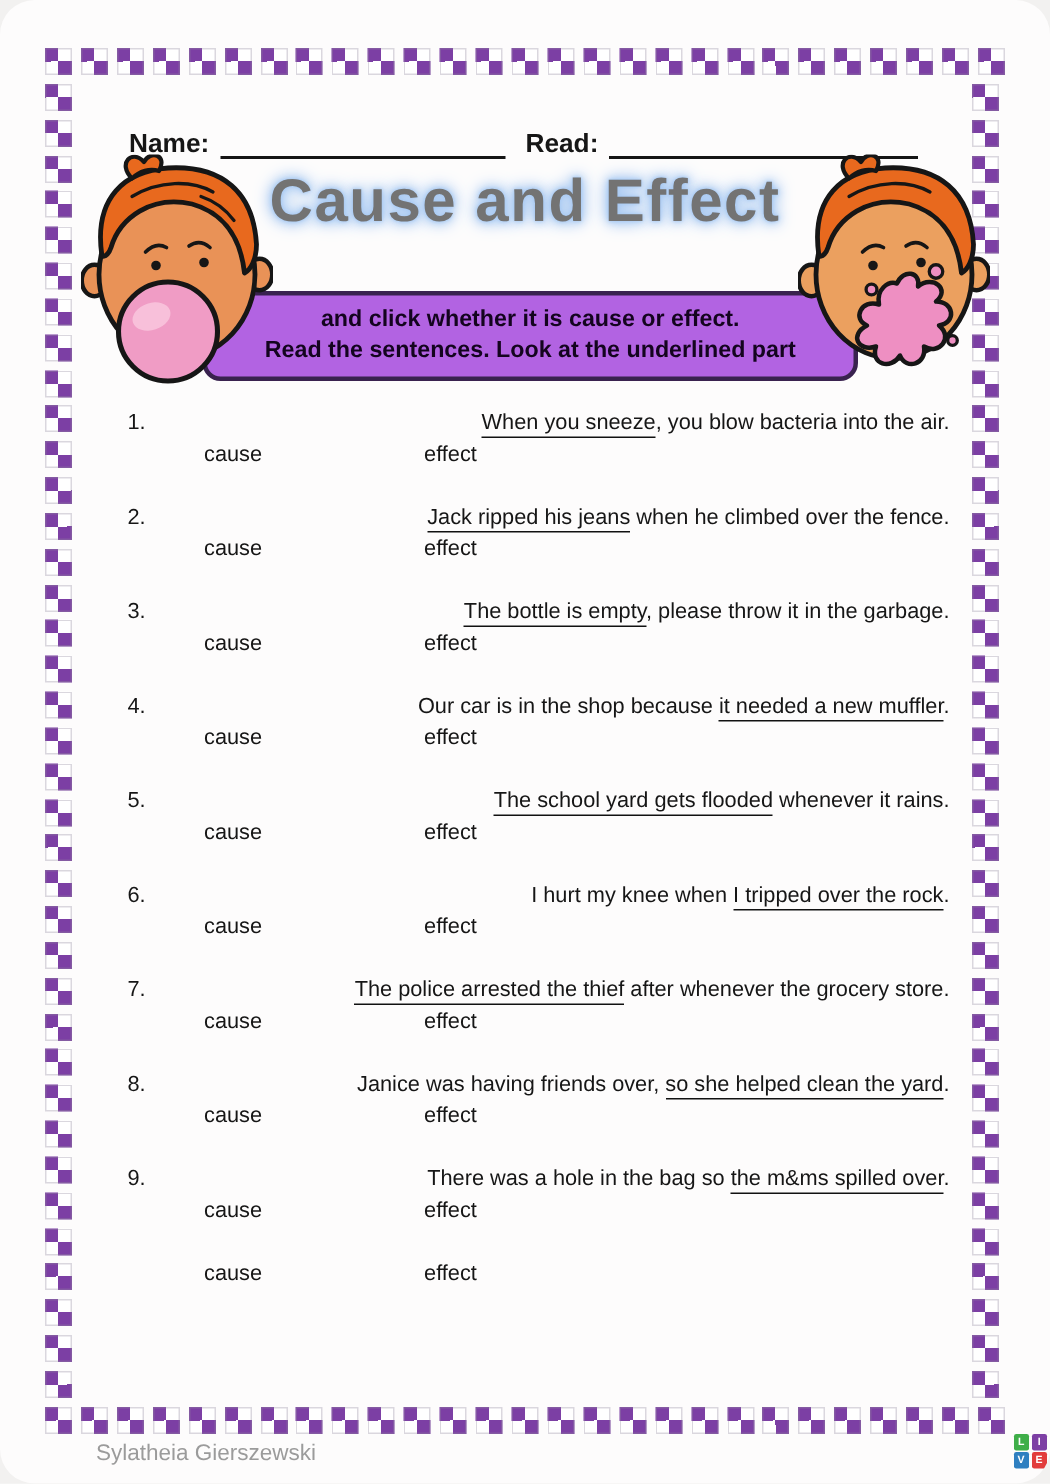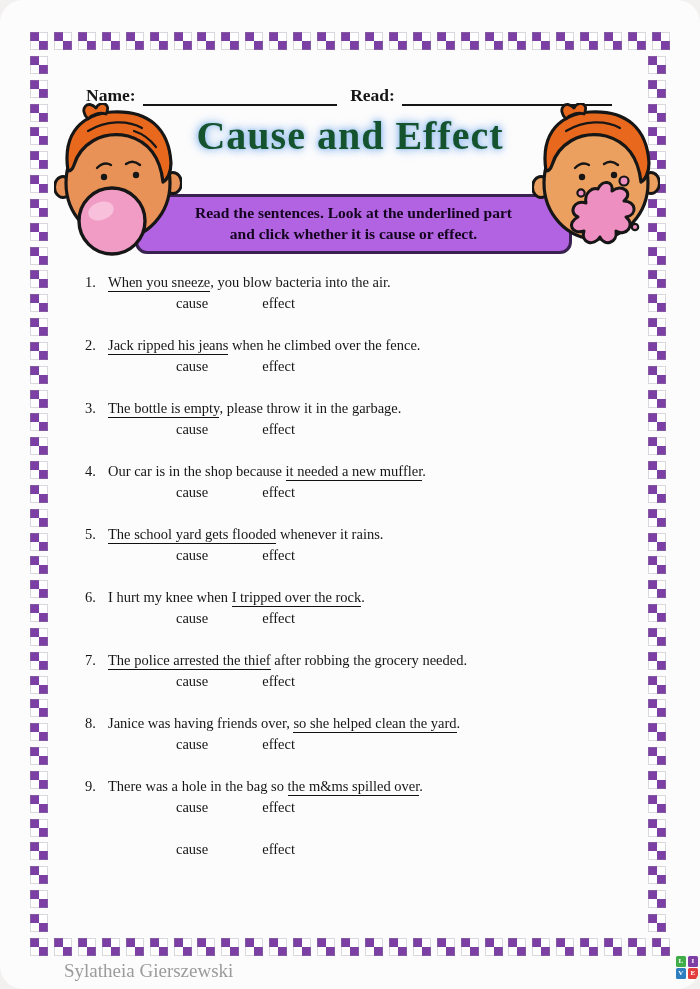--- a/index.html
+++ b/index.html
@@ -12,21 +12,21 @@
     --splatPink:#ee8fc2;
     --hairOrange:#e8691e;
     --skinTone:#e99257;
     --footerGray:#9b9b9b;
     --ink:#161616;
   }
   html,body{margin:0;padding:0;background:#f2f1f0;}
   .page{
     position:relative;width:700px;height:989px;margin:0 auto;
     background:#fdfcfc;overflow:hidden;
-    font-family:Liberation Serif, serif;color:var(--ink);border-radius:23px;
+    font-family:Liberation Sans, sans-serif;color:var(--ink);border-radius:23px;
   }
 
   
   .checker-strip{position:absolute;display:flex;justify-content:space-between;overflow:hidden;}
   .checker-strip.h{flex-direction:row;height:18px;}
   .checker-strip.v{flex-direction:column;width:18px;}
   .strip-top{left:30px;top:32px;width:640px;}
   .strip-bottom{left:30px;top:938px;width:640px;}
   .strip-left{left:30px;top:56px;height:876px;}
   .strip-right{left:648px;top:56px;height:876px;}
@@ -39,21 +39,21 @@
   
   .name-row{position:absolute;left:86px;right:88px;top:84px;display:flex;align-items:flex-end;
     font-size:17.5px;font-weight:bold;line-height:22px;}
   .name-row .lbl{flex:none;margin-right:7px;}
   .write-line{flex:1;border-bottom:2px solid #151515;height:20px;margin-right:13px;}
   .write-line.last{margin-right:0;flex:1.08;}
 
   
   .title{
     position:absolute;left:170px;right:170px;top:112px;text-align:center;z-index:3;
-    font-size:40px;font-weight:bold;letter-spacing:1px;color:#14532d;
+    font-size:40px;font-weight:bold;letter-spacing:1px;color:#737373;
     text-shadow:0 0 2px var(--titleGlow),0 0 5px var(--titleGlow),
                 0 0 9px var(--titleGlow),0 0 13px var(--titleGlow);
   }
 
   
   .instruction-box{
     position:absolute;left:135px;top:194px;width:437px;box-sizing:border-box;z-index:2;
     background:var(--instrFill);border:3px solid var(--instrBorder);border-radius:12px;
     padding:5px 10px 7px;text-align:center;
     font-size:15.5px;font-weight:bold;line-height:21px;color:#14041f;
@@ -62,29 +62,29 @@
   
   .face{position:absolute;z-index:5;}
   .face-left{left:54px;top:103px;}
   .face-right{left:532px;top:103px;}
 
   
   .items{position:absolute;left:85px;top:272px;width:548px;}
   .item{margin-bottom:21px;}
   .sentence{display:flex;font-size:14.5px;line-height:21px;}
   .num{flex:none;min-width:23px;}
-  .stext{flex:1;}
+  .stext{flex:1;text-align:right;}
   .seg.und{border-bottom:1.6px solid #111;padding-bottom:1px;}
   .opts{display:flex;font-size:14.5px;line-height:21px;}
   .opt{cursor:pointer;}
-  .opt-cause{margin-left:91px;}
-  .opt-effect{margin-left:54px;}
-
-  
-  .footer-author{position:absolute;left:64px;top:960px;font-size:19px;color:var(--footerGray);}
+  .opt-cause{margin-left:51px;}
+  .opt-effect{margin-left:108px;}
+
+  
+  .footer-author{position:absolute;left:64px;top:960px;font-size:15px;color:var(--footerGray);}
   .brand{position:absolute;right:2px;top:956px;display:flex;align-items:center;gap:3px;cursor:pointer;}
   .brand-icon{display:grid;grid-template-columns:10.5px 10.5px;grid-auto-rows:10.5px;gap:1.5px;}
   .brand-sq{display:flex;align-items:center;justify-content:center;border-radius:1.5px;
     color:#fff;font-size:7px;font-weight:bold;line-height:1;}
   .sq-l{background:var(--logoGreen,#3fae49);}
   .sq-i{background:var(--logoPurple,#7d3fa4);}
   .sq-v{background:var(--logoBlue,#2e7fc0);}
   .sq-e{background:var(--logoRed,#e23c3c);}
   .brand-text{font-size:21.5px;font-weight:bold;letter-spacing:-.3px;color:var(--brandNavy);}
 </style>
@@ -266,22 +266,22 @@
     <circle cx="82" cy="72" r="3.2" fill="#161616"></circle>
     <path d="M66,86 C70,76 82,78 80,88 C90,80 102,90 92,98 C104,98 106,112 94,114 C104,122 94,134 84,128 C86,140 72,144 68,134 C62,144 48,140 52,128 C40,132 34,120 46,114 C36,110 42,96 54,100 C52,90 60,84 66,86 Z" fill="#ee8fc2" stroke="#161616" stroke-width="3" stroke-linejoin="round"></path>
     <circle cx="92" cy="78" r="4.5" fill="#ee8fc2" stroke="#161616" stroke-width="2.2"></circle>
     <circle cx="103" cy="124" r="3.2" fill="#ee8fc2" stroke="#161616" stroke-width="2.2"></circle>
     <circle cx="49" cy="90" r="3.6" fill="#ee8fc2" stroke="#161616" stroke-width="2.2"></circle>
   </svg>
 
   <div class="title">Cause and Effect</div>
 
   <div class="instruction-box">
+    <div>and click whether it is cause or effect.</div>
     <div>Read the sentences. Look at the underlined part</div>
-    <div>and click whether it is cause or effect.</div>
   </div>
 
   <div class="items">
   <div class="item">
     <div class="sentence">
       <span class="num">1.</span>
       <span class="stext"><span class="seg"></span><span class="seg und">When you sneeze</span><span class="seg">, you blow bacteria into the air.</span></span>
     </div>
     <div class="opts">
       <span class="opt opt-cause">cause</span>
@@ -340,21 +340,21 @@
     </div>
     <div class="opts">
       <span class="opt opt-cause">cause</span>
       <span class="opt opt-effect">effect</span>
     </div>
   </div>
 
   <div class="item">
     <div class="sentence">
       <span class="num">7.</span>
-      <span class="stext"><span class="seg"></span><span class="seg und">The police arrested the thief</span><span class="seg"> after robbing the grocery needed.</span></span>
+      <span class="stext"><span class="seg"></span><span class="seg und">The police arrested the thief</span><span class="seg"> after whenever the grocery store.</span></span>
     </div>
     <div class="opts">
       <span class="opt opt-cause">cause</span>
       <span class="opt opt-effect">effect</span>
     </div>
   </div>
 
   <div class="item">
     <div class="sentence">
       <span class="num">8.</span>

